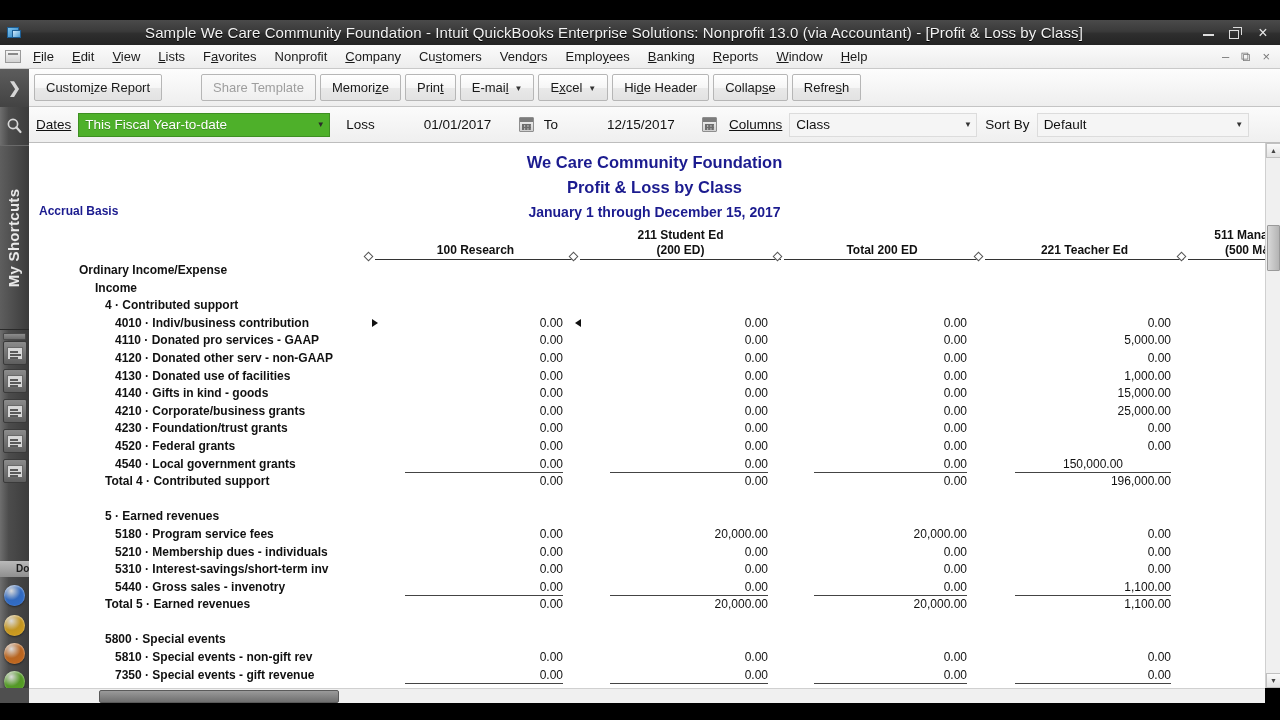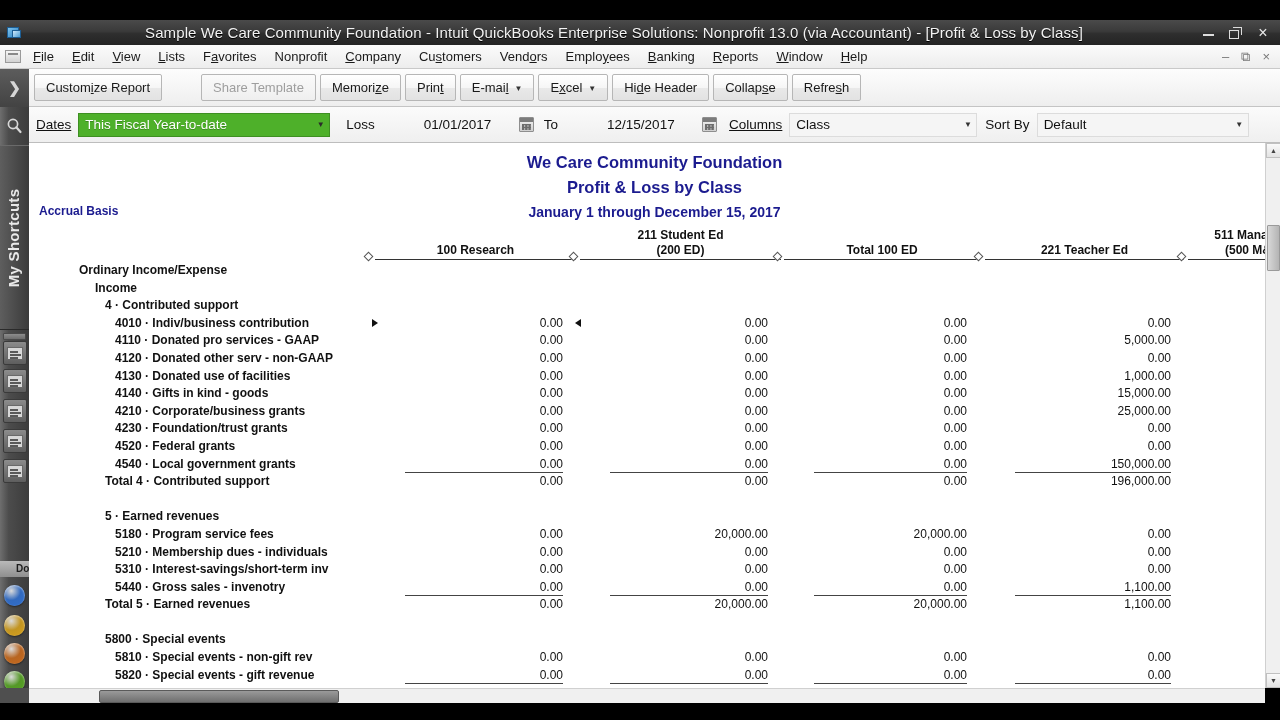--- a/index.html
+++ b/index.html
@@ -442,21 +442,21 @@
           </div>
           <div class="coldiamond" style="left: 541px;"></div>
           <div class="colhead" style="left: 551px; width: 201px;">
             <div class="l1">211  Student Ed</div>
             <div class="l2">(200 ED)</div>
             <div class="rule"></div>
           </div>
           <div class="coldiamond" style="left: 745px;"></div>
           <div class="colhead" style="left: 755px; width: 196px;">
             <div class="l1">&nbsp;</div>
-            <div class="l2">Total 100 ED</div>
+            <div class="l2">Total 200 ED</div>
             <div class="rule"></div>
           </div>
           <div class="coldiamond" style="left: 946px;"></div>
           <div class="colhead" style="left: 956px; width: 199px;">
             <div class="l1">&nbsp;</div>
             <div class="l2">221 Teacher Ed</div>
             <div class="rule"></div>
           </div>
           <div class="coldiamond" style="left: 1149px;"></div>
           <div class="colhead" style="left: 1159px; width: 120px;">
@@ -531,21 +531,21 @@
             <div class="num" style="left: 376px; width: 158px;">0.00</div>
             <div class="num" style="left: 581px; width: 158px;">0.00</div>
             <div class="num" style="left: 785px; width: 153px;">0.00</div>
             <div class="num" style="left: 986px; width: 156px;">0.00</div>
           </div>
           <div class="row">
             <div class="rl b" style="left: 86px;">4540 · Local government grants</div>
             <div class="num ul" style="left: 376px; width: 158px;">0.00</div>
             <div class="num ul" style="left: 581px; width: 158px;">0.00</div>
             <div class="num ul" style="left: 785px; width: 153px;">0.00</div>
-            <div class="num ul" style="left: 986px; width: 156px;">150,000.00</div>
+            <div class="num ul" style="left: 986px; width: 156px; text-align: center;">150,000.00</div>
           </div>
           <div class="row">
             <div class="rl b" style="left: 76px;">Total 4 · Contributed support</div>
             <div class="num" style="left: 376px; width: 158px;">0.00</div>
             <div class="num" style="left: 581px; width: 158px;">0.00</div>
             <div class="num" style="left: 785px; width: 153px;">0.00</div>
             <div class="num" style="left: 986px; width: 156px;">196,000.00</div>
           </div>
           <div class="row"></div>
           <div class="row">
@@ -591,21 +591,21 @@
             <div class="rl b" style="left: 76px;">5800 · Special events</div>
           </div>
           <div class="row">
             <div class="rl b" style="left: 86px;">5810 · Special events - non-gift rev</div>
             <div class="num" style="left: 376px; width: 158px;">0.00</div>
             <div class="num" style="left: 581px; width: 158px;">0.00</div>
             <div class="num" style="left: 785px; width: 153px;">0.00</div>
             <div class="num" style="left: 986px; width: 156px;">0.00</div>
           </div>
           <div class="row">
-            <div class="rl b" style="left: 86px;">5820 · Special events - gift revenue</div>
+            <div class="rl b" style="left: 86px;">7350 · Special events - gift revenue</div>
             <div class="num ul" style="left: 376px; width: 158px;">0.00</div>
             <div class="num ul" style="left: 581px; width: 158px;">0.00</div>
             <div class="num ul" style="left: 785px; width: 153px;">0.00</div>
             <div class="num ul" style="left: 986px; width: 156px;">0.00</div>
           </div>
         </div>
     </div>
   </div>
 
   <div class="vscroll">

